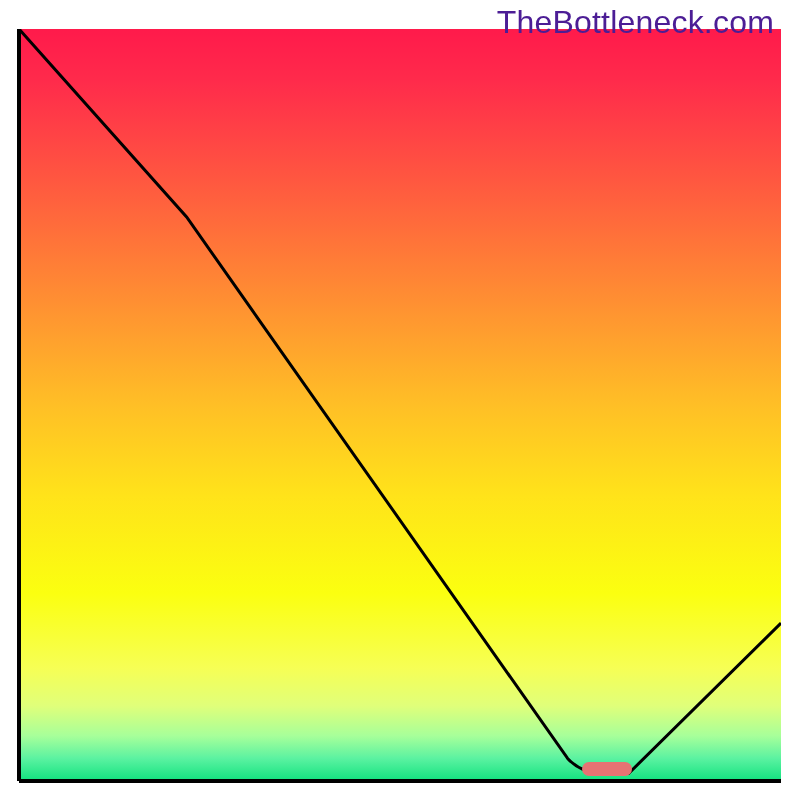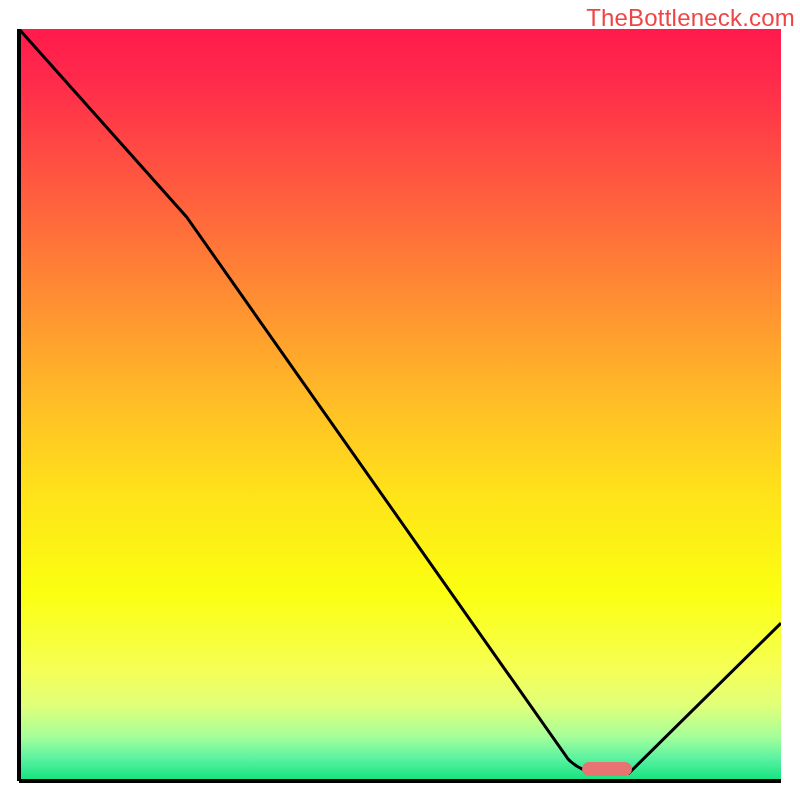--- a/index.html
+++ b/index.html
@@ -12,24 +12,24 @@
     font-family: Arial, Helvetica, sans-serif;
   }
   .frame {
     position: relative;
     width: 800px;
     height: 800px;
   }
   .watermark {
     position: absolute;
     top: 4px;
-    right: 5px;
-    font-size: 24px;
+    right: 26px;
+    font-size: 32px;
     font-weight: 500;
-    color: #ef4444;
+    color: #4c1d95;
     letter-spacing: 0.2px;
     z-index: 50;
   }
   .plot-area {
     position: absolute;
     left: 19px;
     top: 29px;
     width: 762px;
     height: 752px;
     overflow: hidden;

